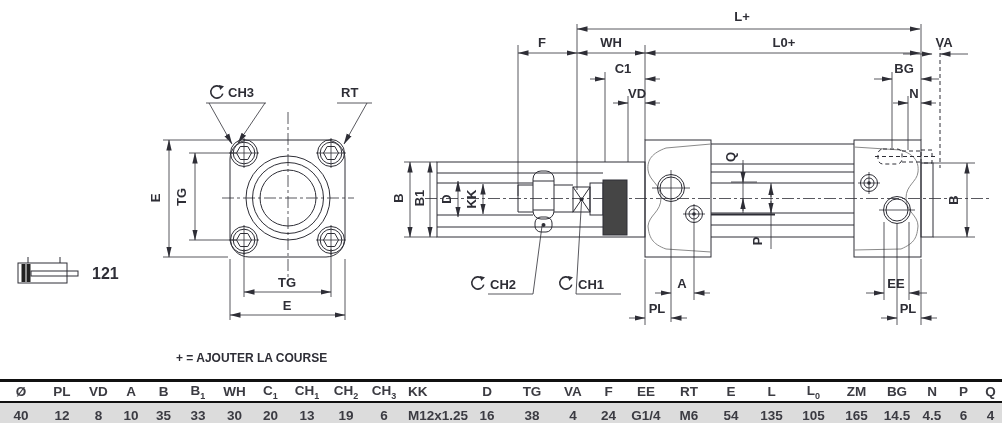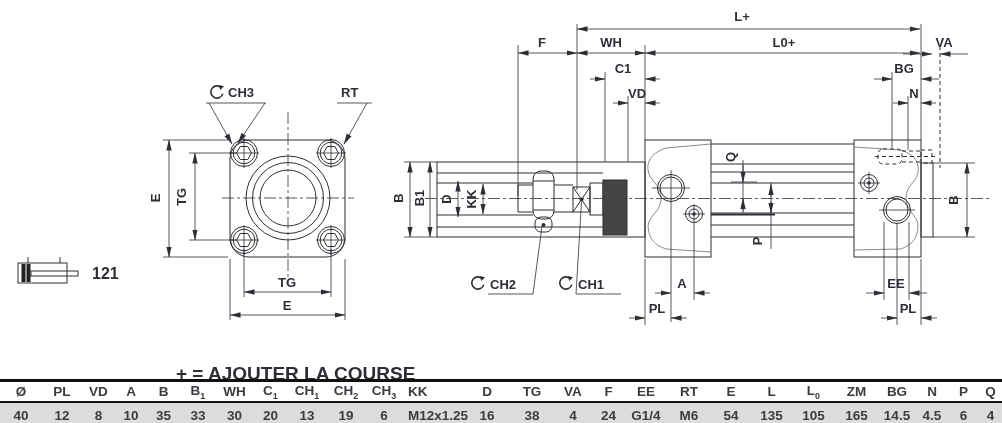--- a/index.html
+++ b/index.html
@@ -8,21 +8,21 @@
   svg{position:absolute;left:0;top:0;}
   .ln{stroke:#2e2e36;stroke-width:1;fill:none;}
   .bold{stroke-width:2;}
   .thin{stroke:#2e2e36;stroke-width:0.8;fill:none;}
   .gray{stroke:#8a8a8a;stroke-width:1;fill:none;}
   .cl{stroke:#2e2e36;stroke-width:0.8;fill:none;stroke-dasharray:12 3 3 3;}
   .dash{stroke:#2e2e36;stroke-width:1;fill:none;stroke-dasharray:4 3;}
   .lbl{font-family:"Liberation Sans",sans-serif;font-size:13px;font-weight:bold;fill:#2e2e36;}
   .lbl2{font-family:"Liberation Sans",sans-serif;font-size:16px;font-weight:bold;fill:#2e2e36;}
   .fillDark{fill:#454545;stroke:#2e2e36;}
-  #note{position:absolute;left:176px;top:363px;font-size:19px;font-weight:bold;color:#2e2e36;}
+  #note{position:absolute;left:176px;top:351px;font-size:12px;font-weight:bold;color:#2e2e36;}
   #dimtable{position:absolute;left:0;top:379px;width:1002px;border-collapse:collapse;
             table-layout:fixed;font-size:13.5px;font-weight:bold;color:#3b3b42;}
   #dimtable thead tr{border-top:3px solid #111;border-bottom:2px solid #111;}
   #dimtable th{height:19px;font-weight:bold;text-align:center;padding:0;white-space:nowrap;}
   #dimtable td{height:25px;text-align:center;padding:0;white-space:nowrap;}
   #dimtable tbody tr{background:#dcdcdc;}
   #dimtable sub{font-size:9px;}
   .col-kk{text-align:left !important;padding-left:6px !important;}
 </style>
 </head>

